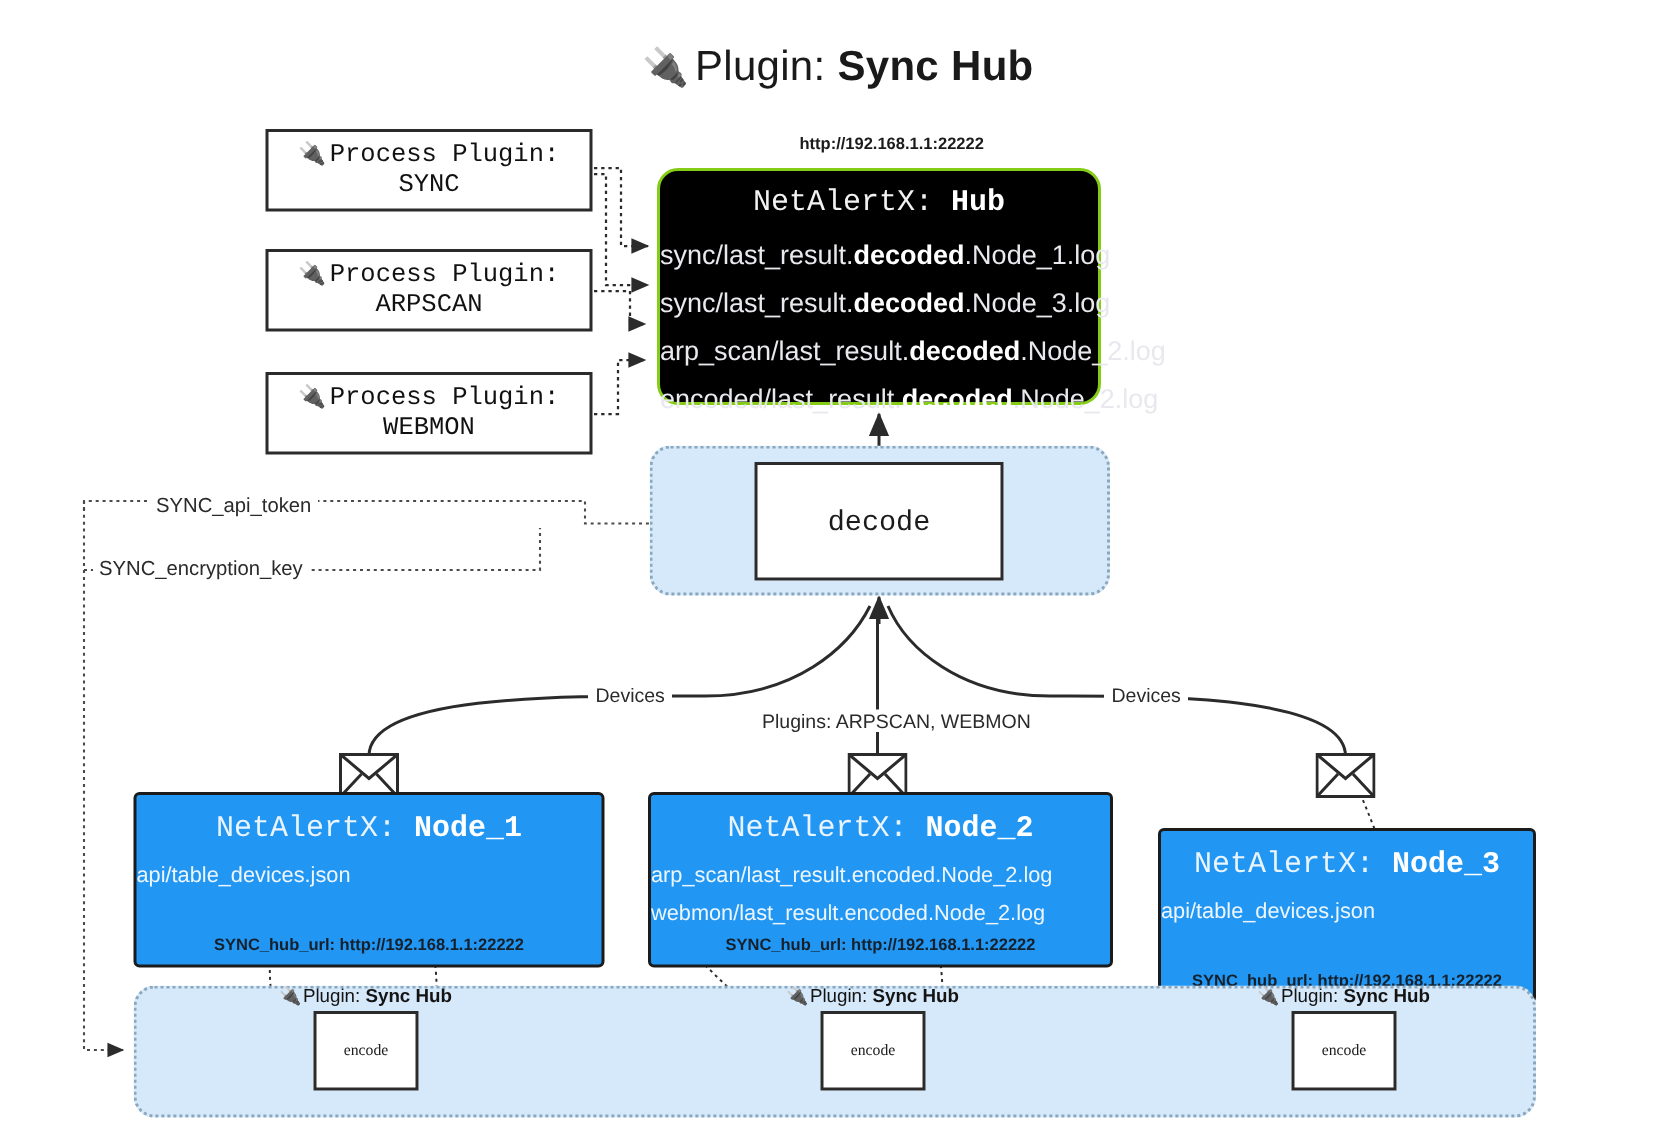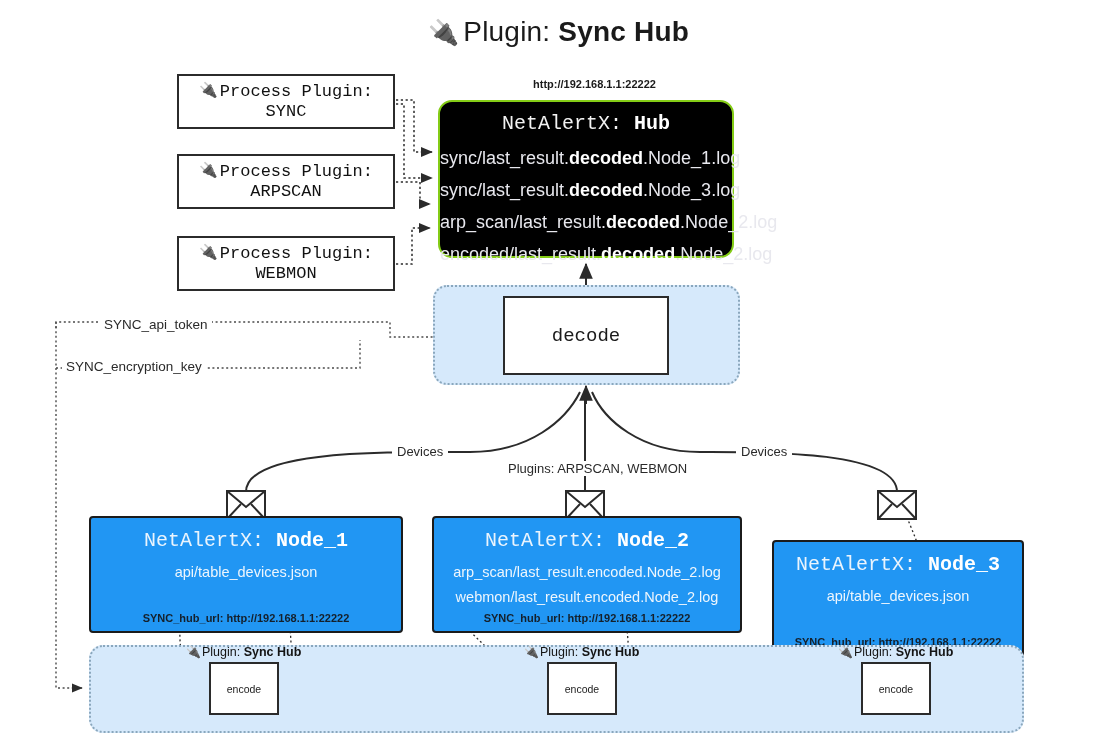--- a/index.html
+++ b/index.html
@@ -1,21 +1,21 @@
 <!DOCTYPE html>
 <html><head>
 <meta charset="utf-8">
 <style>
   html,body{margin:0;padding:0;background:#ffffff;}
   body{
     width:1117px;height:754px;position:relative;overflow:hidden;
     font-family:"Liberation Sans", sans-serif;
     color:#222222;
   }
-  #stage{position:absolute;left:0;top:0;width:1117px;height:608px;}
+  #stage{position:absolute;left:0;top:12px;width:1117px;height:608px;}
   #edges{position:absolute;left:0;top:0;width:1117px;height:754px;pointer-events:none;}
 
   
   .title{
     position:absolute;left:0;top:16px;width:1117px;text-align:center;
     font-size:28px;color:#1a1a1a;letter-spacing:.2px;white-space:nowrap;
   }
   .title .plug{font-size:25px;margin-right:4px;}
   .title .strong{font-weight:bold;}
 
@@ -84,21 +84,21 @@
     color:#ffffff;
   }
   .node-title{
     text-align:center;margin-top:11px;
     font-family:"Liberation Mono", monospace;font-size:20px;color:#eaf4fd;
     white-space:nowrap;
   }
   .node-title b{color:#ffffff;}
   .node-lines{margin-top:8px;}
   .node-line{
-    font-size:14.5px;color:#eef6fd;text-align:center;white-space:nowrap;
+    font-size:14.5px;color:#eef6fd;white-space:nowrap;
     line-height:1.75;
   }
   .node-foot{
     position:absolute;left:0;bottom:7px;width:100%;text-align:center;
     font-size:11px;color:#15202b;white-space:nowrap;font-weight:bold;
   }
 
   
   .env{position:absolute;width:40px;height:30px;}
 
@@ -110,21 +110,21 @@
   }
   .plug-lbl{
     position:absolute;font-size:12.5px;color:#141414;white-space:nowrap;
   }
   .plug-lbl .plug{font-size:12px;margin-right:1px;}
   .plug-lbl b{font-weight:bold;}
   .enc-box{
     position:absolute;width:70px;height:53px;background:#ffffff;
     border:2px solid #2b2b2b;box-sizing:border-box;
     display:flex;align-items:center;justify-content:center;
-    font-family:Liberation Sans, sans-serif;font-size:10.5px;color:#1b1b1b;
+    font-family:Liberation Serif, serif;font-size:10.5px;color:#1b1b1b;
   }
 </style>
 </head>
 <body>
 
 <div id="stage">
 
   <svg id="edges" viewBox="0 0 1117 754">
     <defs>
       <marker id="ah" markerWidth="9" markerHeight="9" refX="7.4" refY="4" orient="auto">

